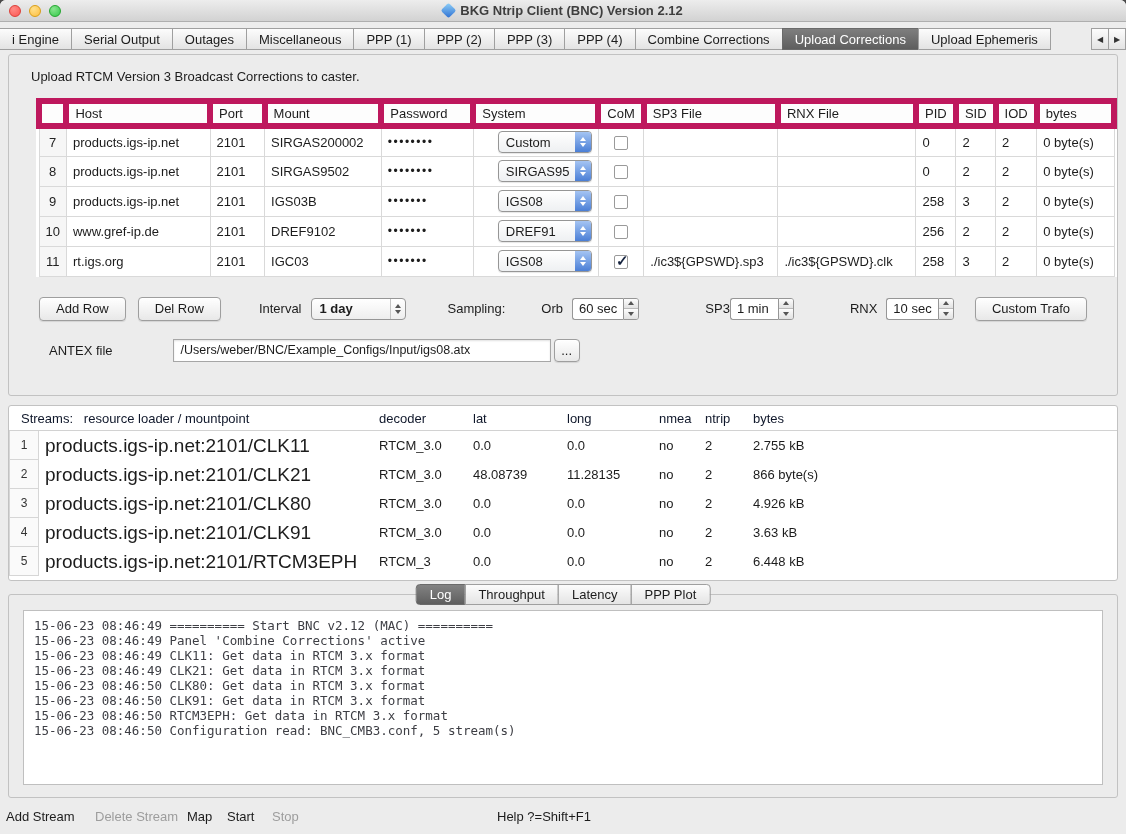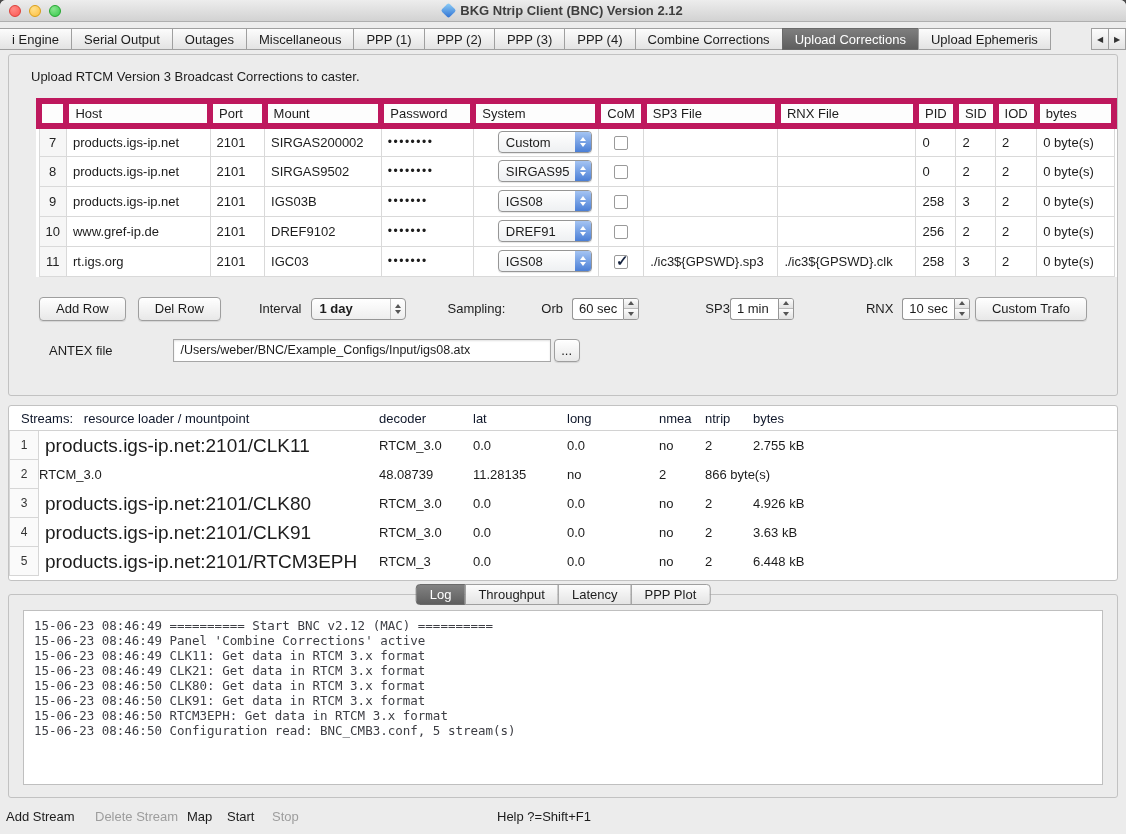--- a/index.html
+++ b/index.html
@@ -320,21 +320,21 @@
           <span class="val">1 min</span>
           <span class="steps">
             <span class="step">
               <i class="tri-up"></i>
             </span>
             <span class="step">
               <i class="tri-dn"></i>
             </span>
           </span>
         </span>
-      <span class="lbl" style="margin-left:72px">RNX</span>
+      <span class="lbl" style="margin-left:56px">RNX</span>
       <span class="spin" style="margin-left:9px">
           <span class="val">10 sec</span>
           <span class="steps">
             <span class="step">
               <i class="tri-up"></i>
             </span>
             <span class="step">
               <i class="tri-dn"></i>
             </span>
           </span>
@@ -365,20 +365,21 @@
       <span class="s-mount">products.igs-ip.net:2101/CLK11</span>
       <span class="s-cell">RTCM_3.0</span>
       <span class="s-cell">0.0</span>
       <span class="s-cell">0.0</span>
       <span class="s-cell">no</span>
       <span class="s-cell">2</span>
       <span class="s-cell">2.755 kB</span>
     </div>
     <div class="s-grid s-row">
       <span class="s-num">2</span>
+      <span class="s-mount">products.igs-ip.net:2101/CLK21</span>
       <span class="s-cell">RTCM_3.0</span>
       <span class="s-cell">48.08739</span>
       <span class="s-cell">11.28135</span>
       <span class="s-cell">no</span>
       <span class="s-cell">2</span>
       <span class="s-cell">866 byte(s)</span>
     </div>
     <div class="s-grid s-row">
       <span class="s-num">3</span>
       <span class="s-mount">products.igs-ip.net:2101/CLK80</span>

